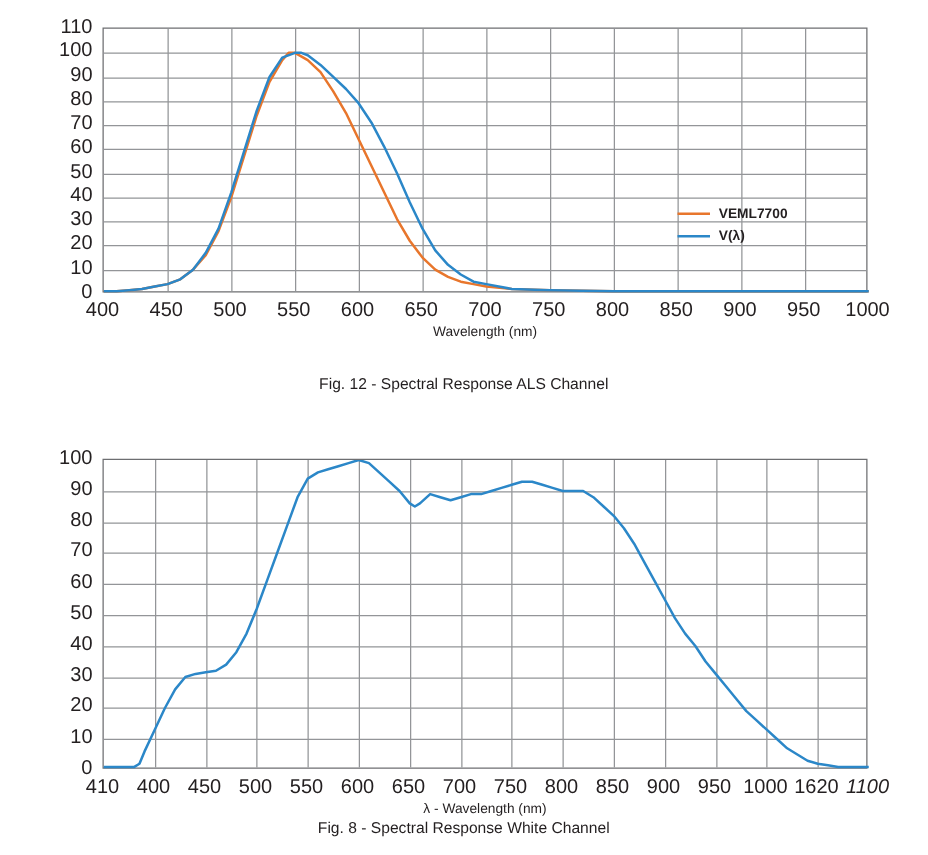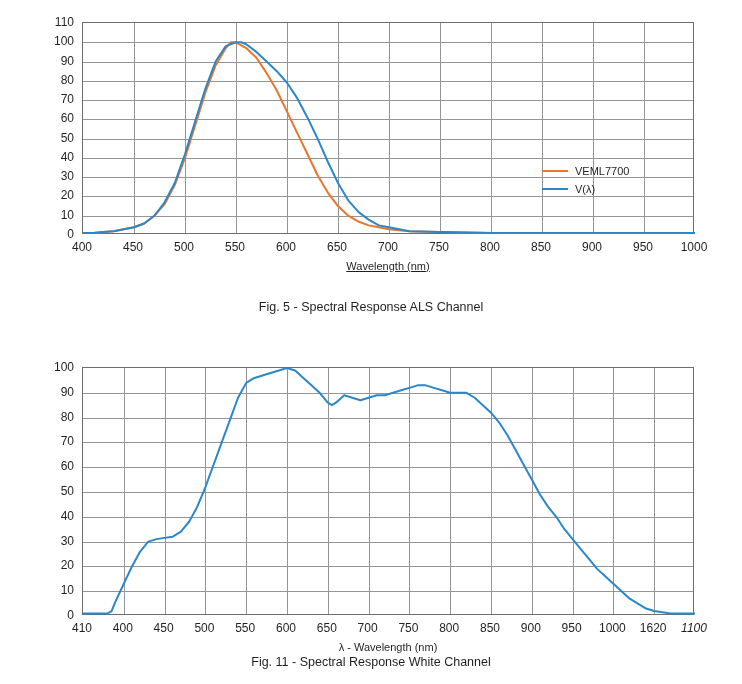--- a/index.html
+++ b/index.html
@@ -34,21 +34,21 @@
   }
   .gridline-v, .gridline-h {
     position: absolute;
     background: #939598;
   }
   .gridline-v { width: 1px; top: 0; bottom: 0; }
   .gridline-h { height: 1px; left: 0; right: 0; }
 
   .tick-label {
     position: absolute;
-    font-size: 12px;
+    font-size: 16px;
     color: #231f20;
     white-space: nowrap;
   }
   .ytick {
     text-align: right;
     transform: translateY(-50%);
   }
   .xtick {
     text-align: center;
     transform: translateX(-50%);
@@ -142,34 +142,34 @@
       <div class="tick-label xtick" style="left: 235px; top: 240px;">550</div>
       <div class="tick-label xtick" style="left: 286px; top: 240px;">600</div>
       <div class="tick-label xtick" style="left: 337px; top: 240px;">650</div>
       <div class="tick-label xtick" style="left: 388px; top: 240px;">700</div>
       <div class="tick-label xtick" style="left: 439px; top: 240px;">750</div>
       <div class="tick-label xtick" style="left: 490px; top: 240px;">800</div>
       <div class="tick-label xtick" style="left: 541px; top: 240px;">850</div>
       <div class="tick-label xtick" style="left: 592px; top: 240px;">900</div>
       <div class="tick-label xtick" style="left: 643px; top: 240px;">950</div>
       <div class="tick-label xtick" style="left: 694px; top: 240px;">1000</div>
-      <div class="axis-title x" style="left: 388px; top: 260px; text-decoration: underline;">Wavelength (nm)</div>
+      <div class="axis-title x" style="left: 388px; top: 260px;">Wavelength (nm)</div>
       <div class="axis-title y" style="left: 20px; top: 128px; text-align: center; width: 212px; margin-left: 0px; transform: rotate(-90deg) translateX(-50%);"></div>
-      <div class="legend" style="left: 542px; top: 162px;">
+      <div class="legend" style="left: 542px; top: 162px; font-weight: bold;">
         <div class="legend-row">
           <span class="legend-swatch" style="background: rgb(232, 118, 44);"></span>
           <span>VEML7700</span>
         </div>
         <div class="legend-row">
           <span class="legend-swatch" style="background: rgb(43, 135, 200);"></span>
           <span>V(λ)</span>
         </div>
       </div>
     </div>
-  <div class="caption" style="top:300px;">Fig. 5 - Spectral Response ALS Channel</div>
+  <div class="caption" style="top:300px;">Fig. 12 - Spectral Response ALS Channel</div>
 </div>
 
 <div class="figure-block" id="fig13-block">
   <div class="chart-area" id="fig13-chart">
       <div class="plot" style="left: 82px; top: 22px; width: 612px; height: 248px;">
         <div class="gridline-v" style="left: 40.8px;"></div>
         <div class="gridline-v" style="left: 81.6px;"></div>
         <div class="gridline-v" style="left: 122.4px;"></div>
         <div class="gridline-v" style="left: 163.2px;"></div>
         <div class="gridline-v" style="left: 204px;"></div>
@@ -218,14 +218,14 @@
       <div class="tick-label xtick" style="left: 449.2px; top: 276px;">800</div>
       <div class="tick-label xtick" style="left: 490px; top: 276px;">850</div>
       <div class="tick-label xtick" style="left: 530.8px; top: 276px;">900</div>
       <div class="tick-label xtick" style="left: 571.6px; top: 276px;">950</div>
       <div class="tick-label xtick" style="left: 612.4px; top: 276px;">1000</div>
       <div class="tick-label xtick" style="left: 653.2px; top: 276px;">1620</div>
       <div class="tick-label xtick" style="left: 694px; top: 276px; font-style: italic;">1100</div>
       <div class="axis-title x" style="left: 388px; top: 296px;">λ - Wavelength (nm)</div>
       <div class="axis-title y" style="left: 20px; top: 146px; text-align: center; width: 248px; margin-left: 0px; transform: rotate(-90deg) translateX(-50%);"></div>
     </div>
-  <div class="caption" style="top:310px;">Fig. 11 - Spectral Response White Channel</div>
+  <div class="caption" style="top:310px;">Fig. 8 - Spectral Response White Channel</div>
 </div>
 
 </body></html>

